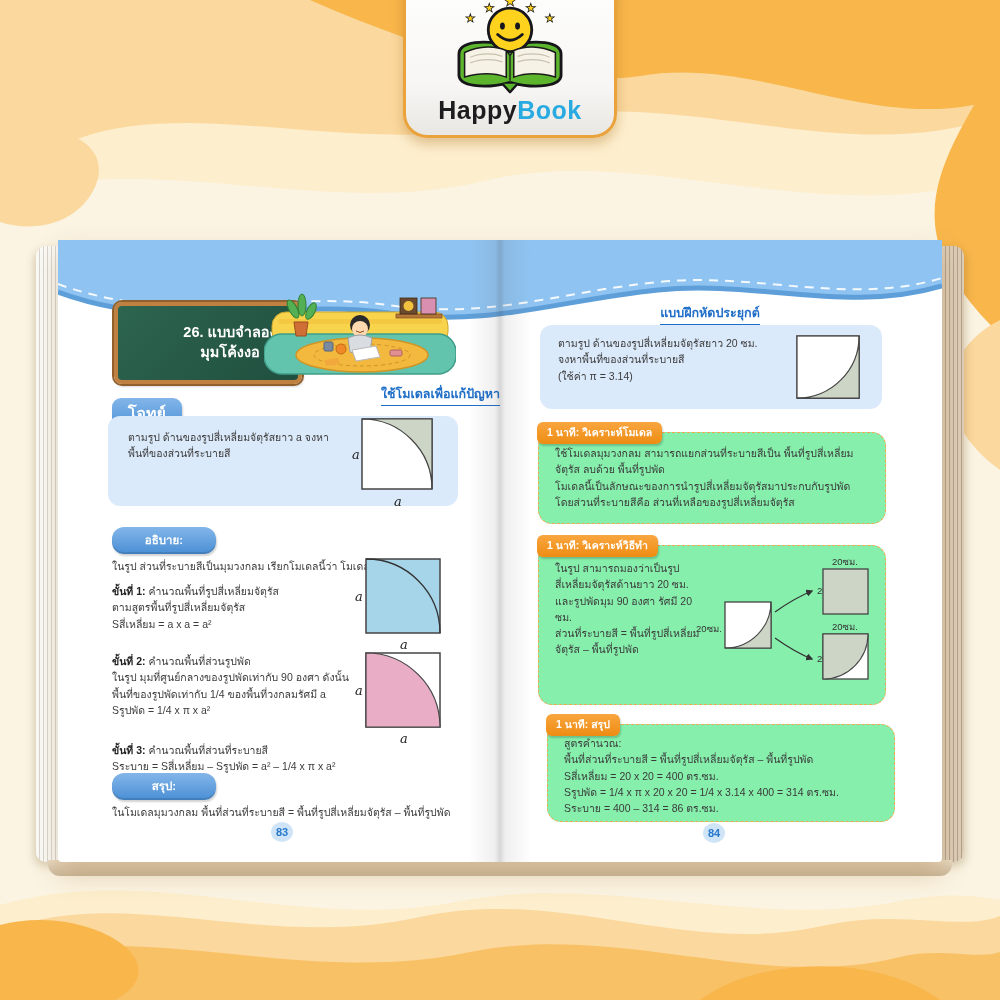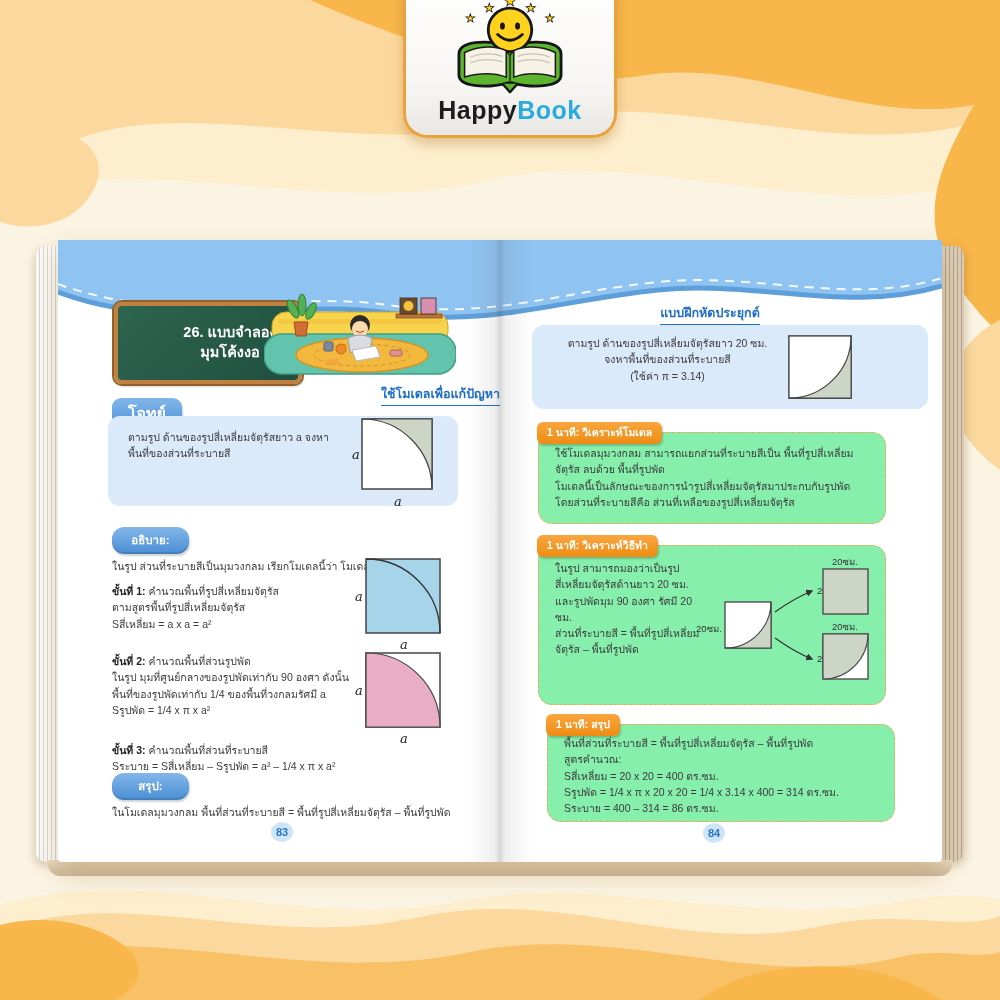--- a/index.html
+++ b/index.html
@@ -64,21 +64,21 @@
     color:#fff;font-weight:bold;font-size:14.5px;line-height:1.35;text-align:center;padding-left:44px;
   }
 
   
   .tab-blue{
     display:inline-block;background:linear-gradient(180deg,#83b6e9,#4a8fd5);
     color:#fff;font-weight:bold;font-size:16px;padding:3px 16px 4px;
     border-radius:9px;box-shadow:inset 0 -2px 0 rgba(0,0,0,.12),1px 2px 2px rgba(0,0,0,.18);
   }
   .pill-blue{
-    position:absolute;width:77px;text-align:center;
+    position:absolute;width:104px;text-align:center;
     background:linear-gradient(180deg,#83b6e9,#4a8fd5);
     color:#fff;font-weight:bold;font-size:11.5px;padding:4px 0 5px;
     border-radius:12px;box-shadow:inset 0 -2px 0 rgba(0,0,0,.12),1px 2px 2px rgba(0,0,0,.18);
   }
   .box-blue{position:absolute;background:#dbeafa;border-radius:12px;}
 
   
   .box-orange{position:absolute;border:1.6px dashed #f2a74b;border-radius:14px;background:#86efac;}
   .tab-orange{
     position:absolute;top:-11px;left:-2px;
@@ -239,21 +239,21 @@
 
       <div class="pagenum" style="left:213px;top:582px;">83</div>
     </div>
 
     <div class="page page-right">
 
       <div class="abs" style="left:0;top:63px;width:420px;text-align:center;">
         <span class="heading-blue">แบบฝึกหัดประยุกต์</span>
       </div>
 
-      <div class="box-blue" style="left:32px;top:85px;width:396px;height:84px;text-align:center;">
+      <div class="box-blue" style="left:40px;top:85px;width:342px;height:84px;">
         <div class="small abs" style="left:18px;top:10px;width:235px;">
           <div>ตามรูป ด้านของรูปสี่เหลี่ยมจัตุรัสยาว 20 ซม.</div>
           <div>จงหาพื้นที่ของส่วนที่ระบายสี</div>
           <div>(ใช้ค่า π = 3.14)</div>
         </div>
         <svg class="abs" style="left:252px;top:7px;" width="72" height="70" viewBox="0 0 72 72">
           <rect x="4" y="4" width="64" height="64" fill="#ffffff" stroke="#444" stroke-width="1.5"></rect>
           <path d="M68,4 L68,68 L4,68 A64 64 0 0 0 68,4 Z" fill="#ccd5c6" stroke="#444" stroke-width="1.2"></path>
         </svg>
       </div>
@@ -293,22 +293,22 @@
 
           <text x="154" y="76" font-size="9.5" text-anchor="middle" fill="#333">20ซม.</text>
           <rect x="132" y="80" width="45" height="45" fill="#ffffff" stroke="#444" stroke-width="1.3"></rect>
           <path d="M132,80 L177,80 A45 45 0 0 1 132,125 Z" fill="#ccd5c6" stroke="#444" stroke-width="1.1"></path>
         </svg>
       </div>
 
       <div class="box-orange" style="left:38px;top:484px;width:346px;height:96px;margin-left:9px;">
         <span class="tab-orange">1 นาที: สรุป</span>
         <div class="small abs" style="left:16px;top:10px;width:320px;">
+          <div>สูตรคำนวณ:</div>
           <div>พื้นที่ส่วนที่ระบายสี = พื้นที่รูปสี่เหลี่ยมจัตุรัส – พื้นที่รูปพัด</div>
-          <div>สูตรคำนวณ:</div>
           <div>Sสี่เหลี่ยม = 20 x 20 = 400 ตร.ซม.</div>
           <div>Sรูปพัด = 1/4 x π x 20 x 20 = 1/4 x 3.14 x 400 = 314 ตร.ซม.</div>
           <div>Sระบาย = 400 – 314 = 86 ตร.ซม.</div>
         </div>
       </div>
 
       <div class="pagenum" style="left:203px;top:583px;">84</div>
     </div>
 
     <div class="spine"></div>

